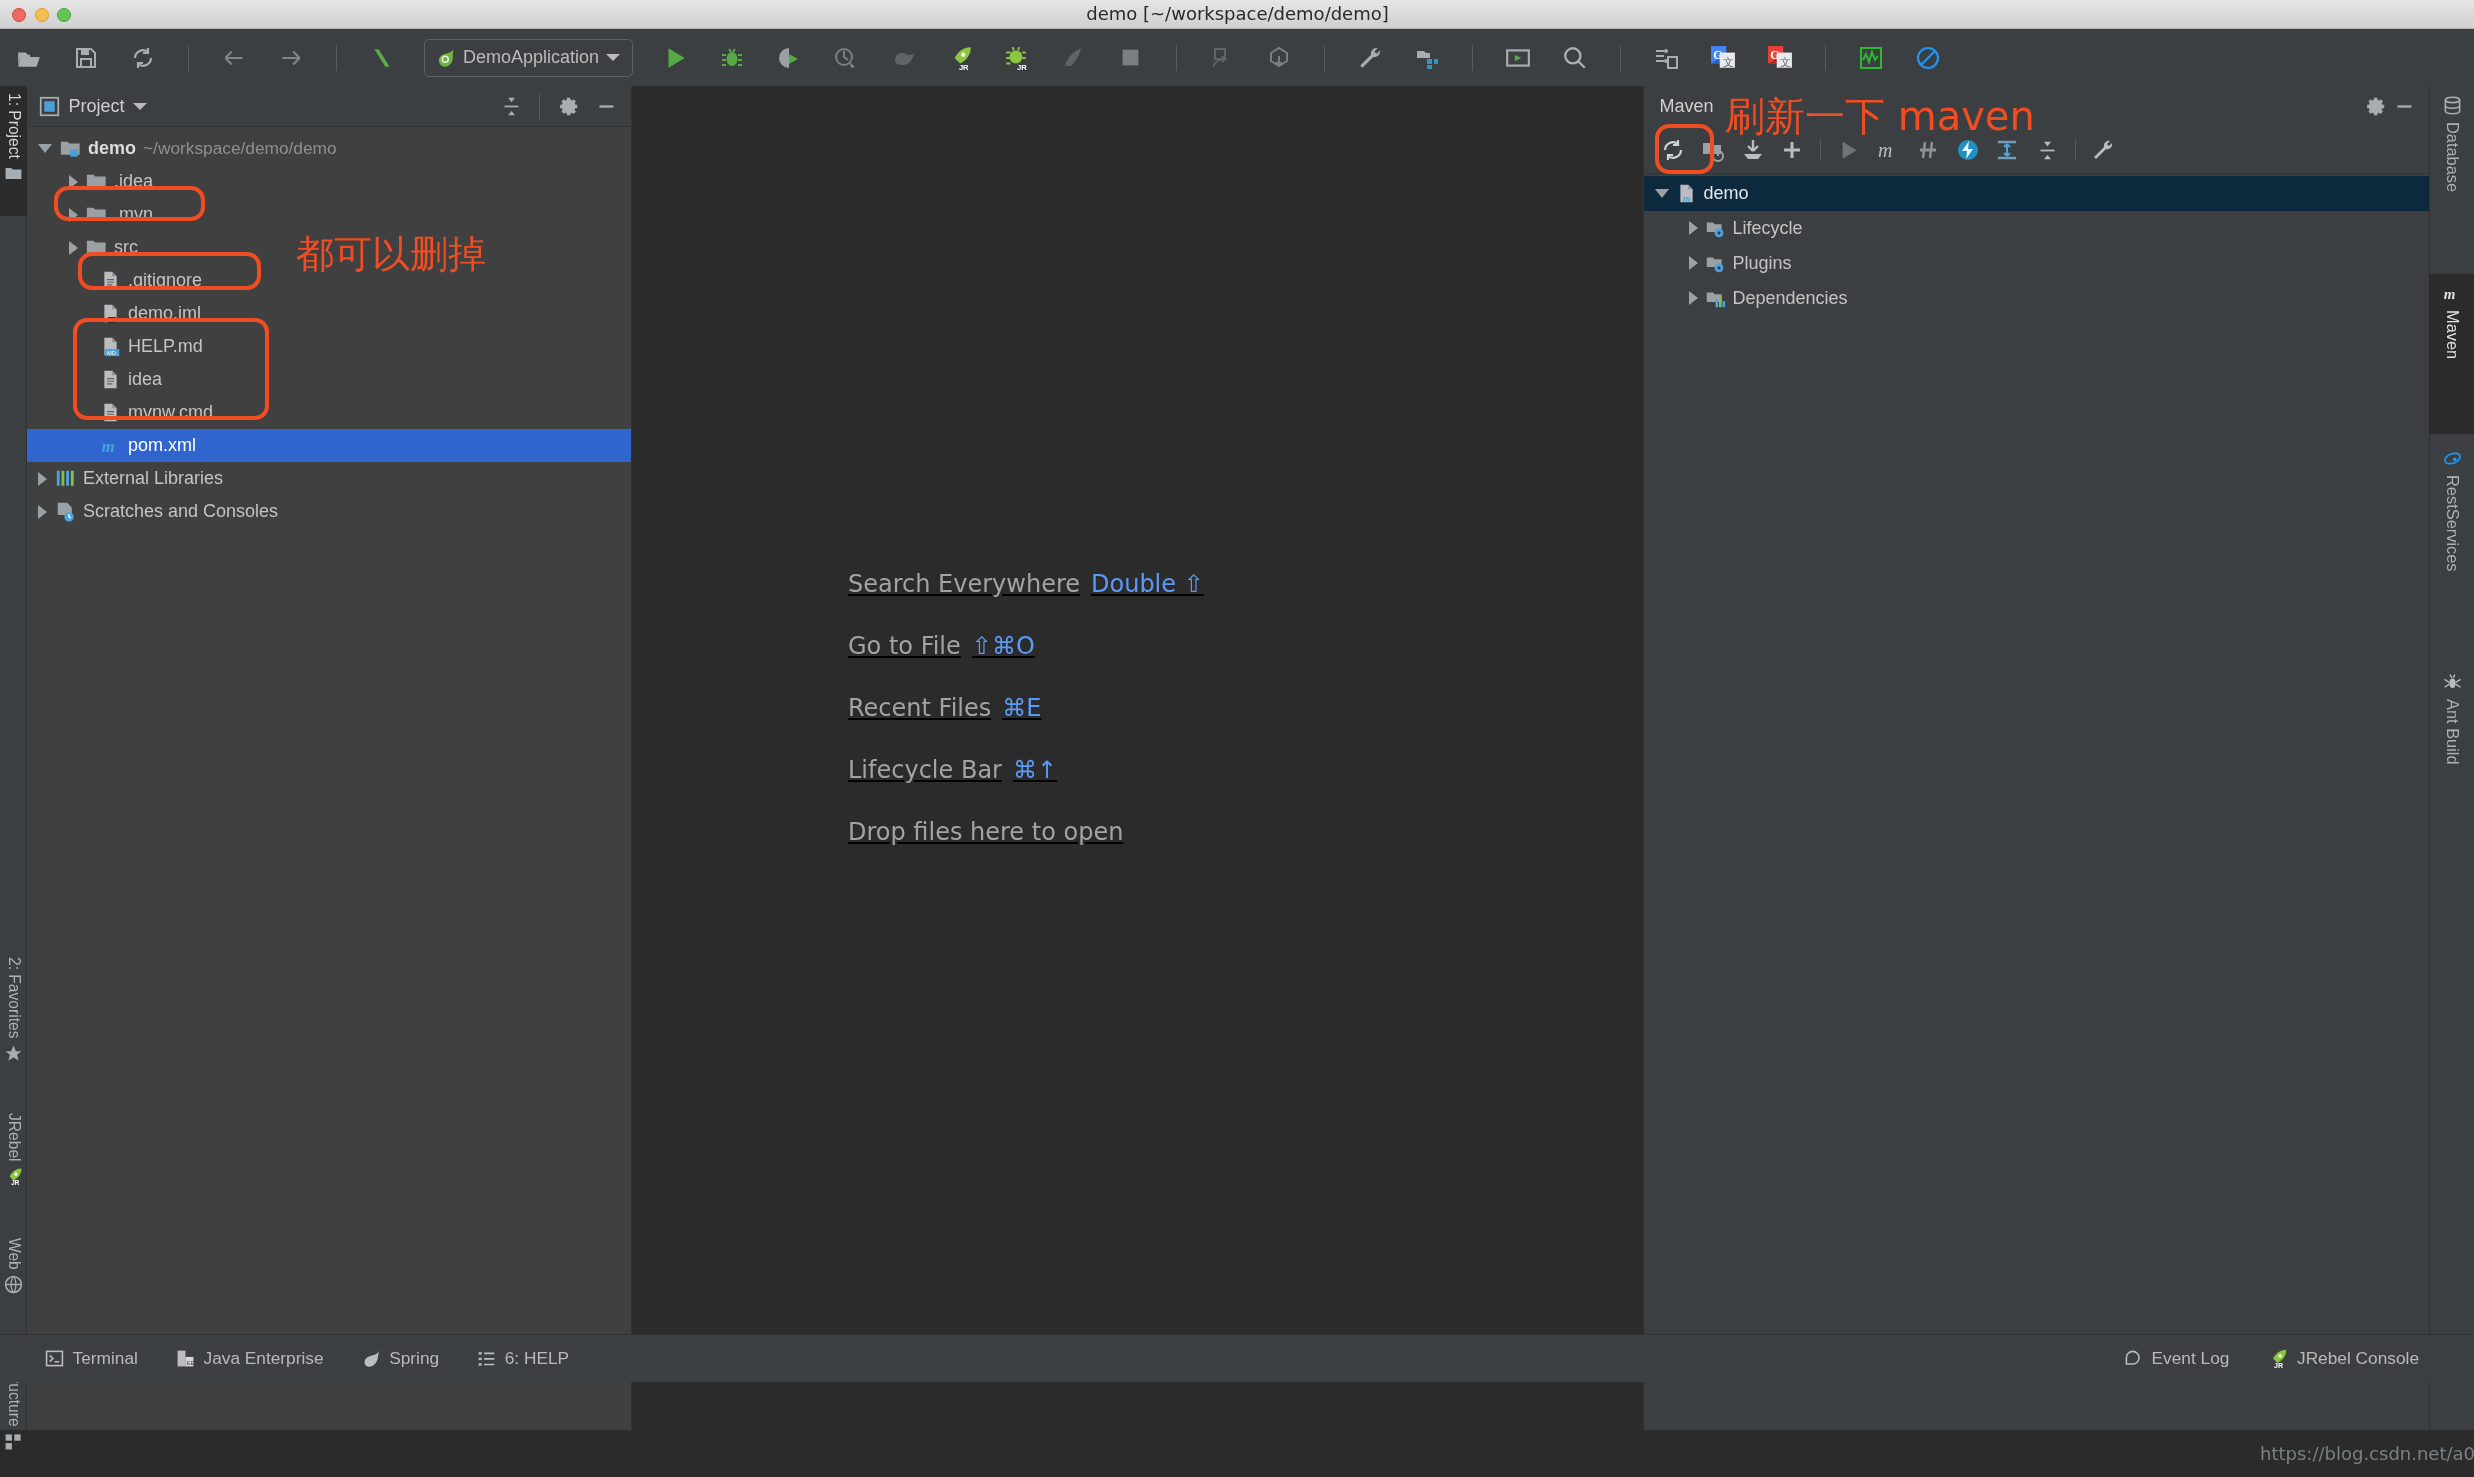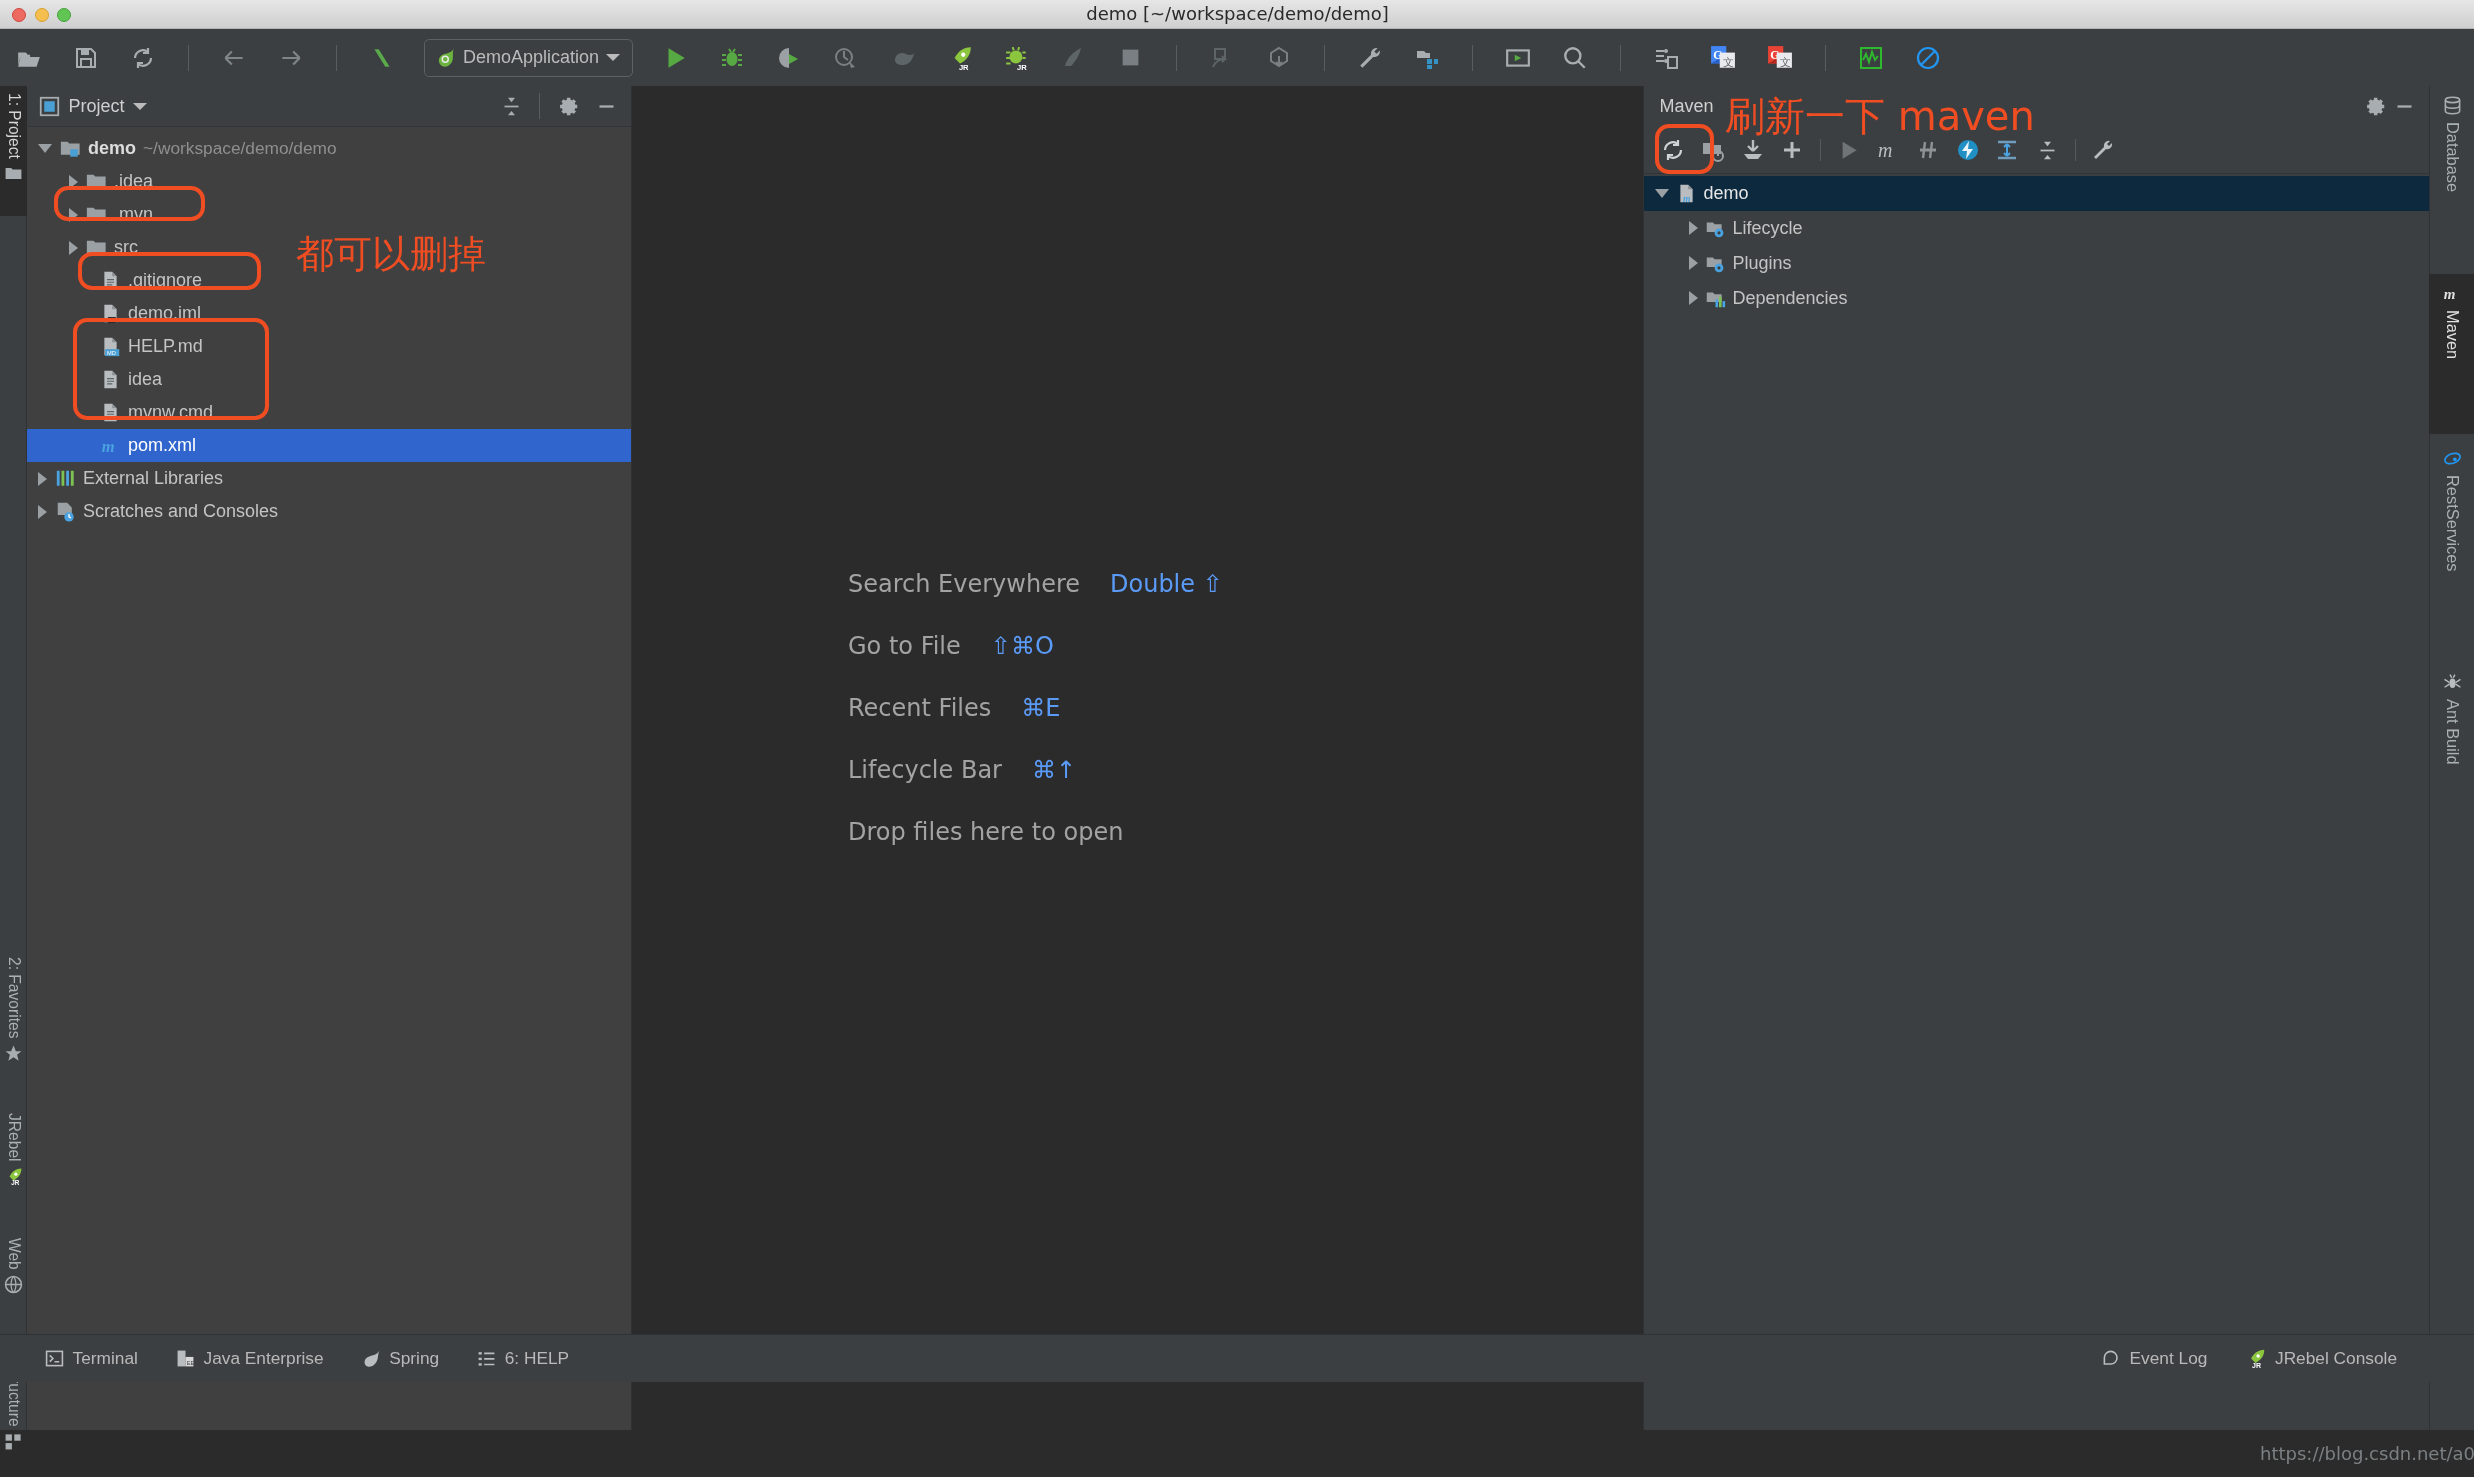--- a/index.html
+++ b/index.html
@@ -88,21 +88,21 @@
   .arrow.open { border-left: 7px solid transparent; border-right: 7px solid transparent; border-top: 9.5px solid #9aa0a4; border-bottom: 0; }
   .path-muted { color: #8f8f8f; font-size: 17.3px; }
   .bold { font-weight: bold; color: #dcdcdc; }
 
   
   .editor {
     position: absolute; left: 632px; top: 86px; width: 1011px; height: 1344px;
     background: #2b2b2b;
   }
   .hints { position: absolute; left: 216px; top: 467px; }
-  .hint-row { height: 62px; display: flex; align-items: center; gap: 30px; }
+  .hint-row { height: 62px; display: flex; align-items: center; gap: 11px; text-decoration: underline; }
   .hint-label { font-size: 24px; color: #a3a3a3; font-family: "DejaVu Sans", sans-serif; }
   .hint-key { font-size: 24px; color: #5b9bf8; font-family: "DejaVu Sans", sans-serif; }
 
   
   .maven-panel {
     position: absolute; left: 1643px; top: 86px; width: 786px; height: 1344px;
     background: #3c3f41; border-left: 0.9px solid #2f3234;
   }
   .mv-head { height: 41px; display: flex; align-items: center; padding: 0 10.4px 0 15.6px; }
   .mv-title { font-size: 18px; color: #cfcfcf; }
@@ -132,21 +132,21 @@
   .rtab .vicon { writing-mode: horizontal-tb; display:inline-flex; }
 
   
   .statusbar {
     position: absolute; left: 0; bottom: 0; width: 2475px; height: 48px;
     background: #3c3f41; border-top: 0.9px solid #2f3234;
     display: flex; align-items: center;
   }
   .sb-item { display: flex; align-items: center; gap: 8.6px; font-size: 17.3px; color: #b9b9b9; margin-right: 38px; white-space: nowrap; }
   .sb-left { display: flex; align-items: center; padding-left: 45px; }
-  .sb-right { margin-left: auto; display: flex; align-items: center; padding-right: 40px; }
+  .sb-right { margin-left: auto; display: flex; align-items: center; padding-right: 18px; }
 
   
   .anno-box {
     position: absolute; border: 4.3px solid #f04d23; border-radius: 14px;
     pointer-events: none;
   }
   .anno-text {
     position: absolute; color: #f04d23; white-space: nowrap;
     font-family: "DejaVu Sans", sans-serif;
   }

